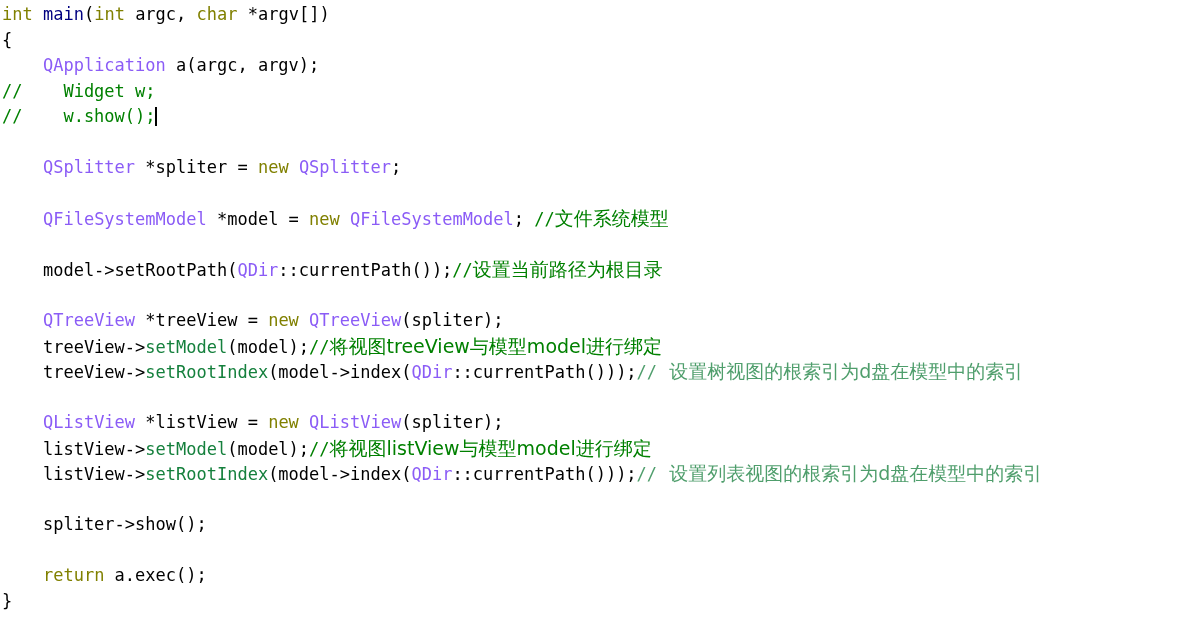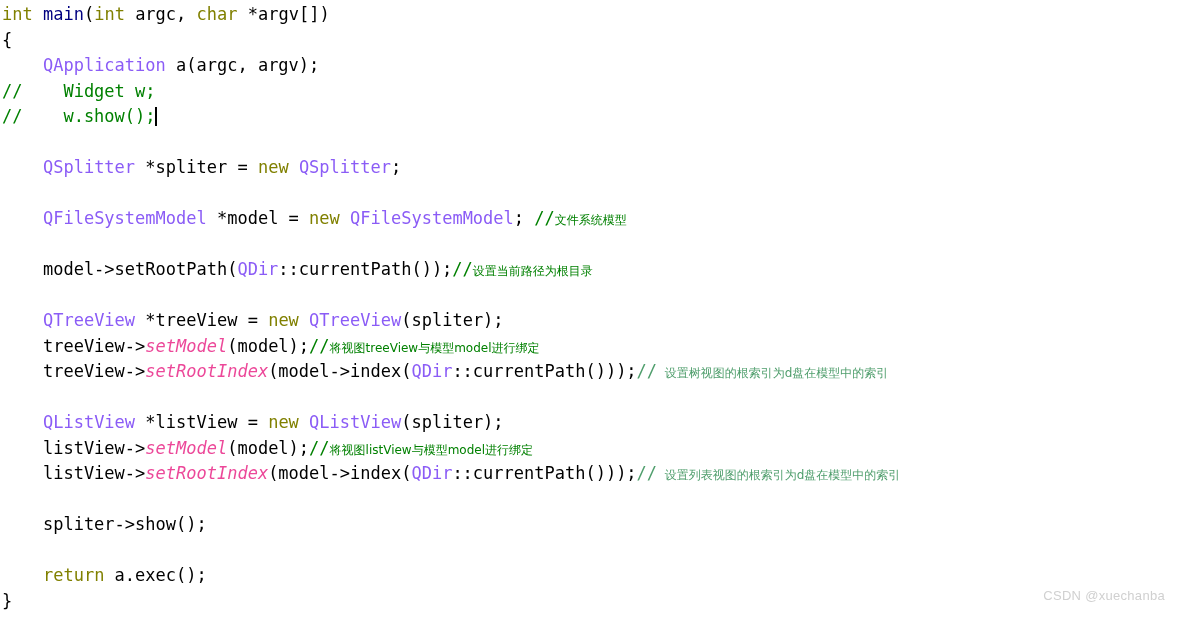--- a/index.html
+++ b/index.html
@@ -30,46 +30,45 @@
     height: 25.5px;
     white-space: pre;
   }
   .tok { white-space: pre; }
   .t-plain   { color: #000000; }
   .t-keyword { color: #808000; }
   .t-func    { color: #000080; }
   .t-type    { color: #8b5cf6; }
   .t-comment { color: #008000; text-align: right; }
   .t-comment-dim { color: #4f9e6c; }
-  .t-italic  { font-style: italic; color: #ec4899; }
+  .t-italic  { color: #15803d; }
   .caret {
     display: inline-block;
     width: 0;
     border-left: 2px solid #000000;
     height: 19px;
     vertical-align: -4px;
     margin-left: -1px;
   }
   .cjk {
     font-family: "DejaVu Sans", "Liberation Sans", sans-serif;
-    font-size: 12px;
+    font-size: 19px;
   }
   #watermark {
     position: absolute;
     right: 14px;
     bottom: 10px;
     font-family: "Liberation Sans", sans-serif;
     font-size: 13px;
     color: #d0d0d0;
     letter-spacing: 0.3px;
     user-select: none;
   }
 </style>
 </head>
 <body>
 
 <div id="code-page">
 
   <div id="code-block"><div class="code-line"><span class="tok t-keyword">int</span><span class="tok t-plain"> </span><span class="tok t-func">main</span><span class="tok t-plain">(</span><span class="tok t-keyword">int</span><span class="tok t-plain"> argc, </span><span class="tok t-keyword">char</span><span class="tok t-plain"> *argv[])</span></div><div class="code-line"><span class="tok t-plain">{</span></div><div class="code-line"><span class="tok t-plain">    </span><span class="tok t-type">QApplication</span><span class="tok t-plain"> a(argc, argv);</span></div><div class="code-line"><span class="tok t-comment">//    Widget w;</span></div><div class="code-line"><span class="tok t-comment">//    w.show();</span><span class="caret"></span></div><div class="code-line">&nbsp;</div><div class="code-line"><span class="tok t-plain">    </span><span class="tok t-type">QSplitter</span><span class="tok t-plain"> *spliter = </span><span class="tok t-keyword">new</span><span class="tok t-plain"> </span><span class="tok t-type">QSplitter</span><span class="tok t-plain">;</span></div><div class="code-line">&nbsp;</div><div class="code-line"><span class="tok t-plain">    </span><span class="tok t-type">QFileSystemModel</span><span class="tok t-plain"> *model = </span><span class="tok t-keyword">new</span><span class="tok t-plain"> </span><span class="tok t-type">QFileSystemModel</span><span class="tok t-plain">; </span><span class="tok t-comment">//</span><span class="tok t-comment cjk">文件系统模型</span></div><div class="code-line">&nbsp;</div><div class="code-line"><span class="tok t-plain">    model-&gt;setRootPath(</span><span class="tok t-type">QDir</span><span class="tok t-plain">::currentPath());</span><span class="tok t-comment">//</span><span class="tok t-comment cjk">设置当前路径为根目录</span></div><div class="code-line">&nbsp;</div><div class="code-line"><span class="tok t-plain">    </span><span class="tok t-type">QTreeView</span><span class="tok t-plain"> *treeView = </span><span class="tok t-keyword">new</span><span class="tok t-plain"> </span><span class="tok t-type">QTreeView</span><span class="tok t-plain">(spliter);</span></div><div class="code-line"><span class="tok t-plain">    treeView-&gt;</span><span class="tok t-italic">setModel</span><span class="tok t-plain">(model);</span><span class="tok t-comment">//</span><span class="tok t-comment cjk">将视图treeView与模型model进行绑定</span></div><div class="code-line"><span class="tok t-plain">    treeView-&gt;</span><span class="tok t-italic">setRootIndex</span><span class="tok t-plain">(model-&gt;index(</span><span class="tok t-type">QDir</span><span class="tok t-plain">::currentPath()));</span><span class="tok t-comment-dim">//</span><span class="tok t-comment-dim cjk">  设置树视图的根索引为d盘在模型中的索引</span></div><div class="code-line">&nbsp;</div><div class="code-line"><span class="tok t-plain">    </span><span class="tok t-type">QListView</span><span class="tok t-plain"> *listView = </span><span class="tok t-keyword">new</span><span class="tok t-plain"> </span><span class="tok t-type">QListView</span><span class="tok t-plain">(spliter);</span></div><div class="code-line"><span class="tok t-plain">    listView-&gt;</span><span class="tok t-italic">setModel</span><span class="tok t-plain">(model);</span><span class="tok t-comment">//</span><span class="tok t-comment cjk">将视图listView与模型model进行绑定</span></div><div class="code-line"><span class="tok t-plain">    listView-&gt;</span><span class="tok t-italic">setRootIndex</span><span class="tok t-plain">(model-&gt;index(</span><span class="tok t-type">QDir</span><span class="tok t-plain">::currentPath()));</span><span class="tok t-comment-dim">//</span><span class="tok t-comment-dim cjk">  设置列表视图的根索引为d盘在模型中的索引</span></div><div class="code-line">&nbsp;</div><div class="code-line"><span class="tok t-plain">    spliter-&gt;show();</span></div><div class="code-line">&nbsp;</div><div class="code-line"><span class="tok t-plain">    </span><span class="tok t-keyword">return</span><span class="tok t-plain"> a.exec();</span></div><div class="code-line"><span class="tok t-plain">}</span></div></div>
 
-  <div id="watermark">CSDN @xuechanba</div>
 
 </div>
 
 </body></html>

